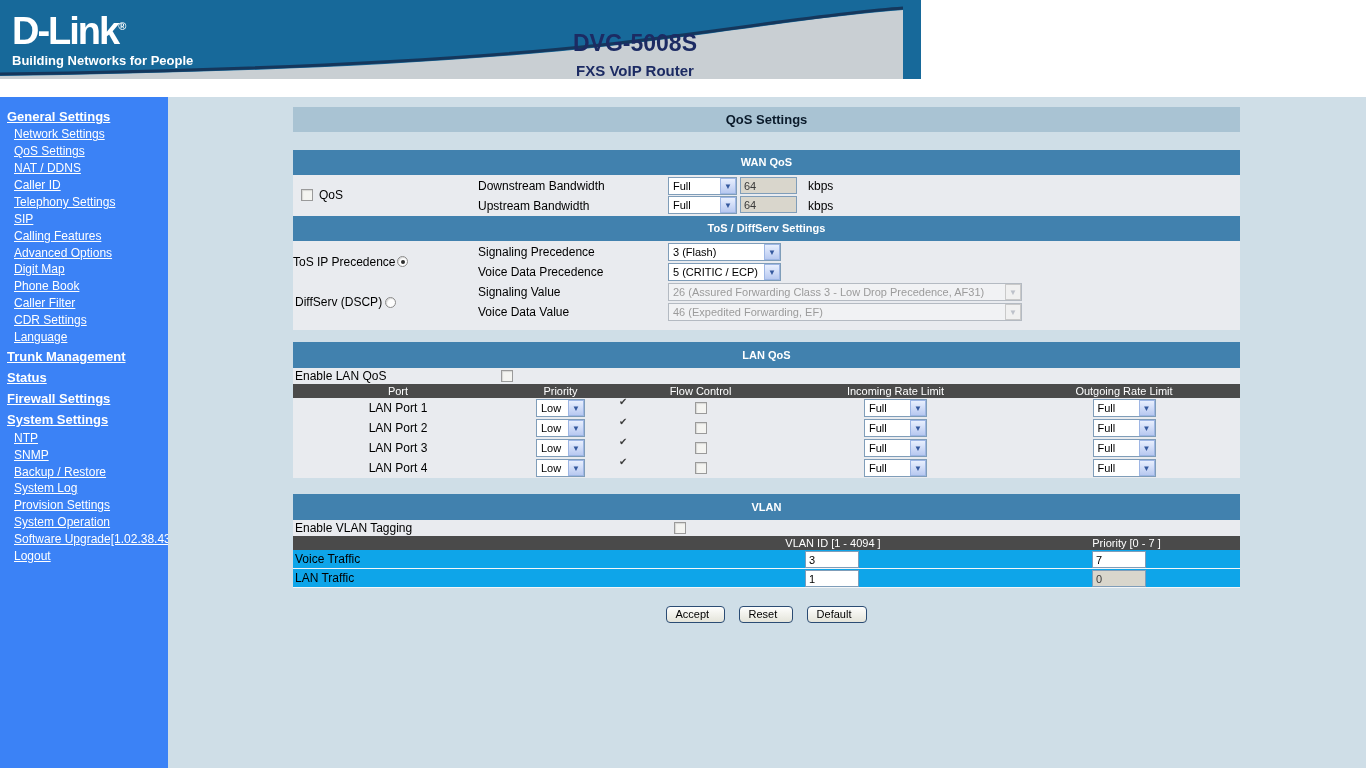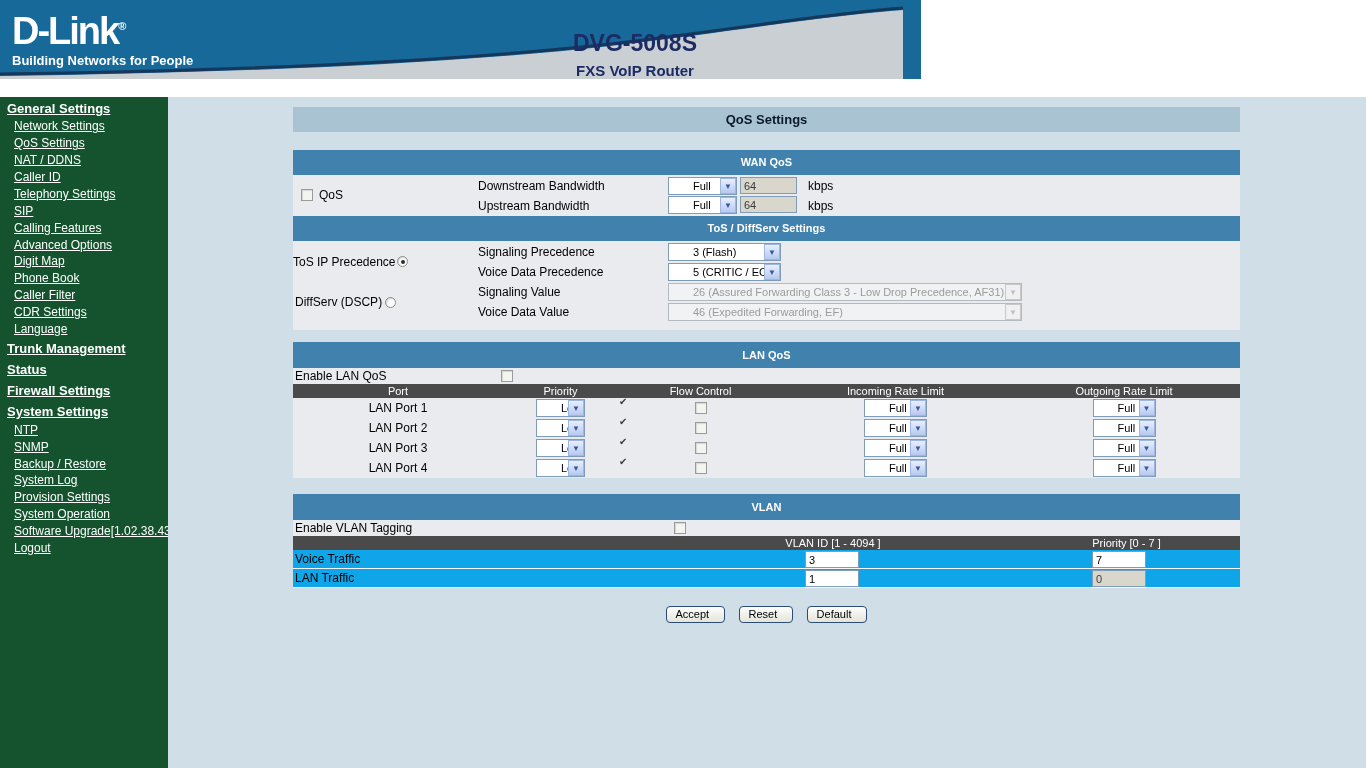--- a/index.html
+++ b/index.html
@@ -10,39 +10,39 @@
   .header svg { position:absolute; left:0; top:0; }
   .logo { position:absolute; left:12px; top:6px; color:#fff; z-index:2; }
   .logo .brand { font-size:38px; font-weight:bold; letter-spacing:-2px; line-height:40px; }
   .logo .reg { font-size:11px; vertical-align:super; letter-spacing:0; }
   .logo .tagline { font-size:13px; font-weight:bold; margin-top:2px; letter-spacing:0px; }
   .model-block { position:absolute; left:455px; top:30px; width:360px; text-align:center; z-index:2; color:#1C2B63; }
   .model-block .model { font-size:23px; font-weight:bold; letter-spacing:0px; }
   .model-block .product { font-size:15px; font-weight:bold; margin-top:5px; }
 
   
-  .sidebar { position:absolute; left:0; top:97px; width:168px; height:671px; background:#14532d; }
+  .sidebar { position:absolute; left:0; top:97px; width:168px; height:671px; background:#3b82f6; padding-top:8px; }
   .sidebar ul { list-style:none; }
   .sidebar li { color:#fff; text-decoration:underline; cursor:pointer; white-space:nowrap; }
   .sidebar li.hdr { font-weight:bold; font-size:13px; padding:4px 0 2px 7px; }
   .sidebar li.sub { font-size:12px; padding:1.45px 0 1.45px 14px; }
 
   
   .content { position:absolute; left:168px; top:97px; width:1198px; height:671px; background:#CFDEE7; }
   .wrap { position:absolute; left:125px; top:10px; width:947px; }
 
   .title-bar { height:25px; background:#A9C3D3; color:#0A1A2A; font-weight:bold; font-size:13px; text-align:center; line-height:25px; margin-bottom:18px; }
   .sec-hdr { background:#4181AE; color:#fff; font-size:11px; font-weight:bold; text-align:center; }
   .h25 { height:25px; line-height:25px; } .h26 { height:26px; line-height:26px; }
 
   .body-block { position:relative; background:#E9EBEF; }
   .lbl { position:absolute; font-size:12px; white-space:nowrap; }
 
   
-  .combo { position:absolute; display:flex; height:18px; border:1px solid #7F9DB9; background:#fff; font-size:11px; align-items:center; cursor:pointer;padding-left:20px; }
+  .combo { position:absolute; display:flex; height:18px; border:1px solid #7F9DB9; background:#fff; font-size:11px; align-items:center; cursor:pointer; }
   .combo .txt { flex:1; padding:0 4px; white-space:nowrap; overflow:hidden; line-height:16px; }
   .combo .arr { width:16px; height:16px; background:linear-gradient(#E8EFFE,#B8C9F0); border:1px solid #9EB6E4; display:flex; align-items:center; justify-content:center; color:#35599E; font-size:8px; }
   .combo.disabled { background:#F1F2F4; border-color:#B4BAC2; color:#9B9B9B; cursor:default; }
   .combo.disabled .arr { background:#F0F0F0; border-color:#C9C9C9; color:#BDC1CA; }
 
   
   .tinput { position:absolute; height:17px; border:1px solid #7F9DB9; background:#fff; font-size:11px; font-family:"Liberation Sans",sans-serif; padding:0 3px; }
   .tinput.disabled { background:#D9D6CC; color:#3a3a3a; }
 
   

